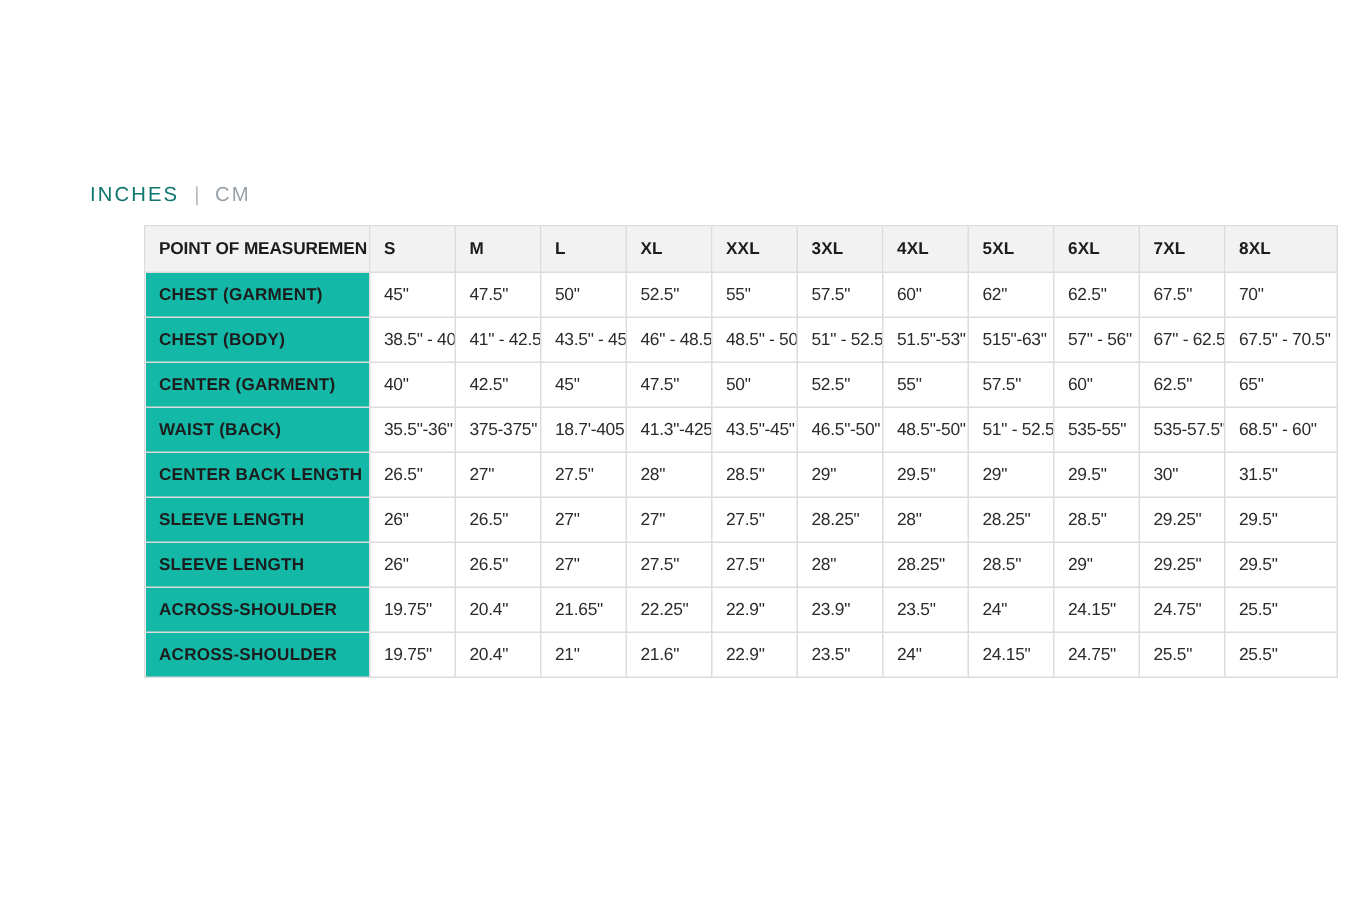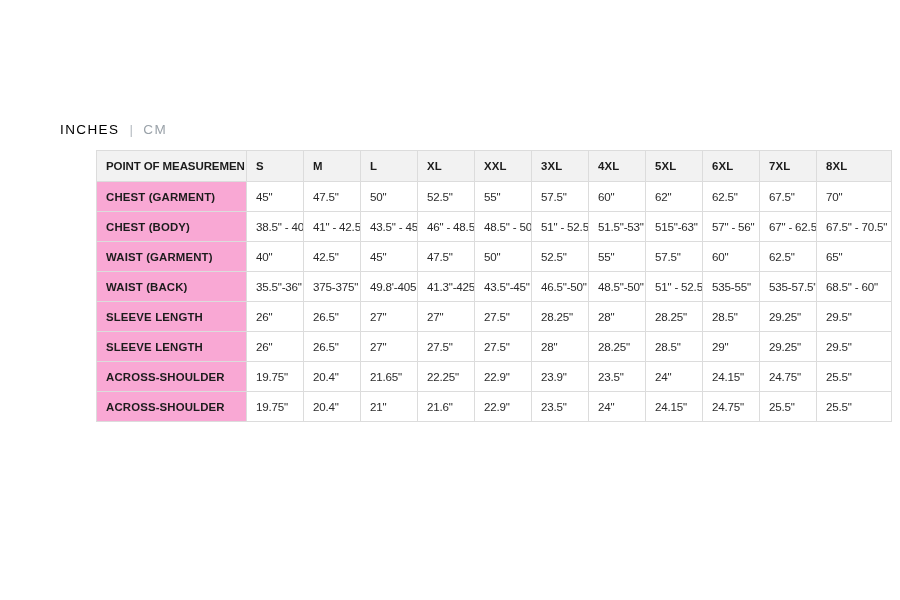--- a/index.html
+++ b/index.html
@@ -27,21 +27,21 @@
     position: absolute;
     left: 60px;
     top: 122px;
     display: flex;
     align-items: center;
     font-size: 13.5px;
     letter-spacing: 1.4px;
     font-weight: 400;
   }
   .unit-toggle .unit {
-    color: #000000;
+    color: #0f766e;
     cursor: pointer;
   }
   .unit-toggle .unit.inactive {
     color: #9aa2a9;
     text-align: center;
   }
   .unit-toggle .sep {
     color: #b5bbc1;
     margin: 0 9px 0 10px;
     font-weight: 300;
@@ -78,21 +78,21 @@
     font-weight: 700;
     color: #1c1c1c;
     letter-spacing: 0.15px;
     height: 31px;
   }
   table.size-chart thead th.col-label {
     letter-spacing: -0.1px;
     font-size: 11.5px;
   }
   table.size-chart tbody th.row-label {
-    background: #f9a8d4;
+    background: #14b8a6;
     font-size: 11.4px;
     font-weight: 700;
     color: #1c1c1c;
     letter-spacing: 0.15px;
   }
   table.size-chart tbody td {
     background: #ffffff;
     font-size: 11.6px;
     font-weight: 400;
     color: #2b2b2b;
@@ -170,46 +170,60 @@
             <td>46" - 48.5"</td>
             <td>48.5" - 50"</td>
             <td>51" - 52.5"</td>
             <td>51.5"-53"</td>
             <td>515"-63"</td>
             <td>57" - 56"</td>
             <td>67" - 62.5"</td>
             <td>67.5" - 70.5"</td>
           </tr>
           <tr>
-            <th class="row-label">WAIST (GARMENT)</th>
+            <th class="row-label">CENTER (GARMENT)</th>
             <td>40"</td>
             <td>42.5"</td>
             <td>45"</td>
             <td>47.5"</td>
             <td>50"</td>
             <td>52.5"</td>
             <td>55"</td>
             <td>57.5"</td>
             <td>60"</td>
             <td>62.5"</td>
             <td>65"</td>
           </tr>
           <tr>
             <th class="row-label">WAIST (BACK)</th>
             <td>35.5"-36"</td>
             <td>375-375"</td>
-            <td>49.8'-405</td>
+            <td>18.7'-405</td>
             <td>41.3"-425</td>
             <td>43.5"-45"</td>
             <td>46.5"-50"</td>
             <td>48.5"-50"</td>
             <td>51" - 52.5"</td>
             <td>535-55"</td>
             <td>535-57.5"</td>
             <td>68.5" - 60"</td>
+          </tr>
+          <tr>
+            <th class="row-label">CENTER BACK LENGTH</th>
+            <td>26.5"</td>
+            <td>27"</td>
+            <td>27.5"</td>
+            <td>28"</td>
+            <td>28.5"</td>
+            <td>29"</td>
+            <td>29.5"</td>
+            <td>29"</td>
+            <td>29.5"</td>
+            <td>30"</td>
+            <td>31.5"</td>
           </tr>
           <tr>
             <th class="row-label">SLEEVE LENGTH</th>
             <td>26"</td>
             <td>26.5"</td>
             <td>27"</td>
             <td>27"</td>
             <td>27.5"</td>
             <td>28.25"</td>
             <td>28"</td>

